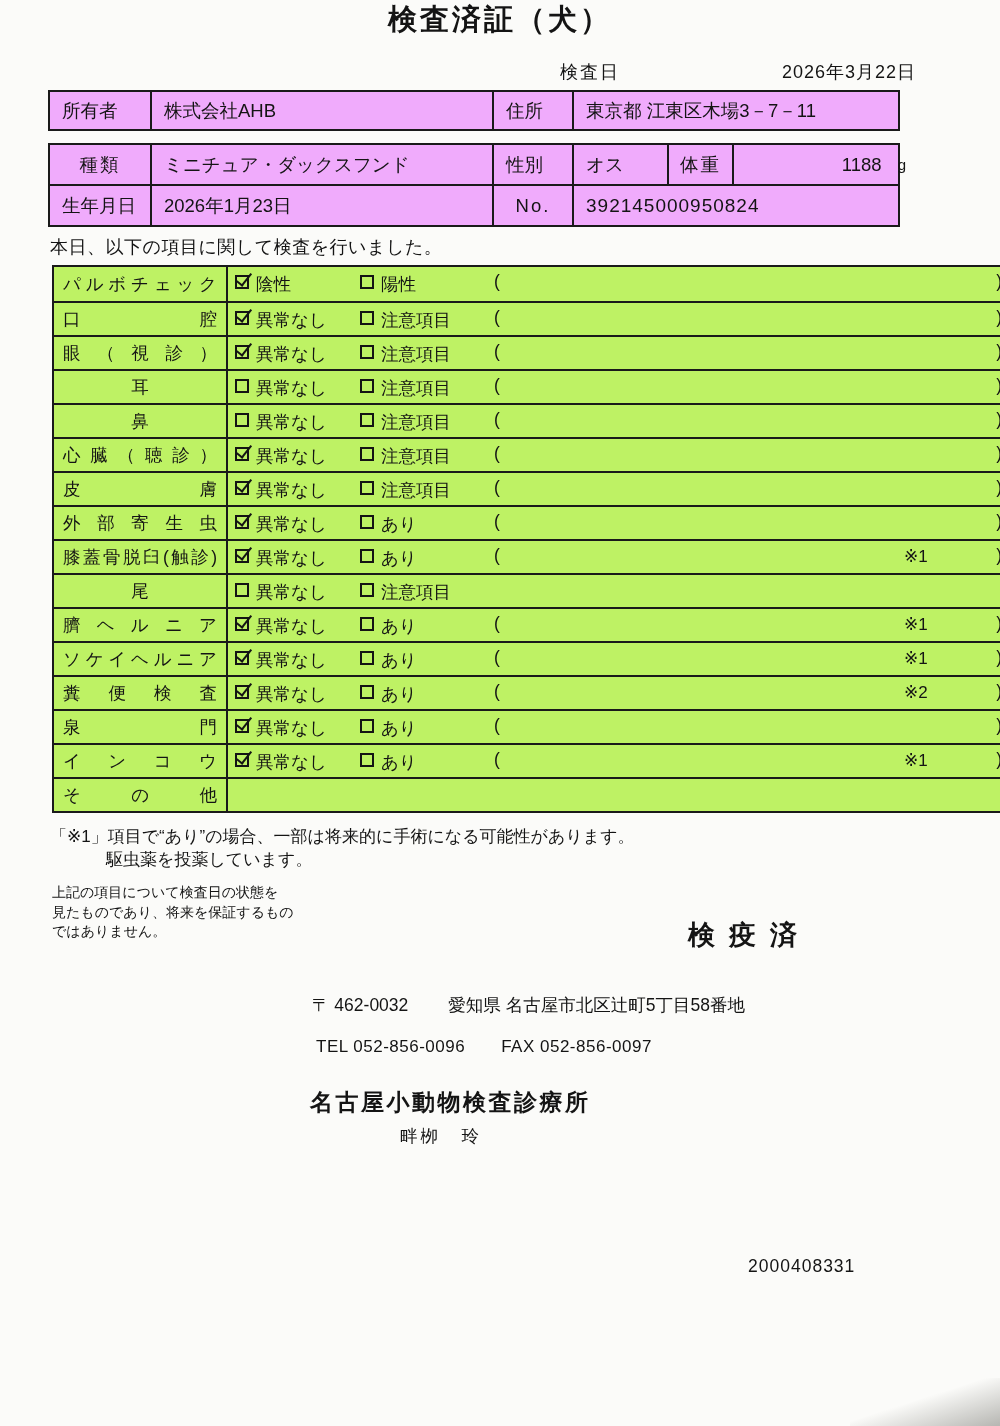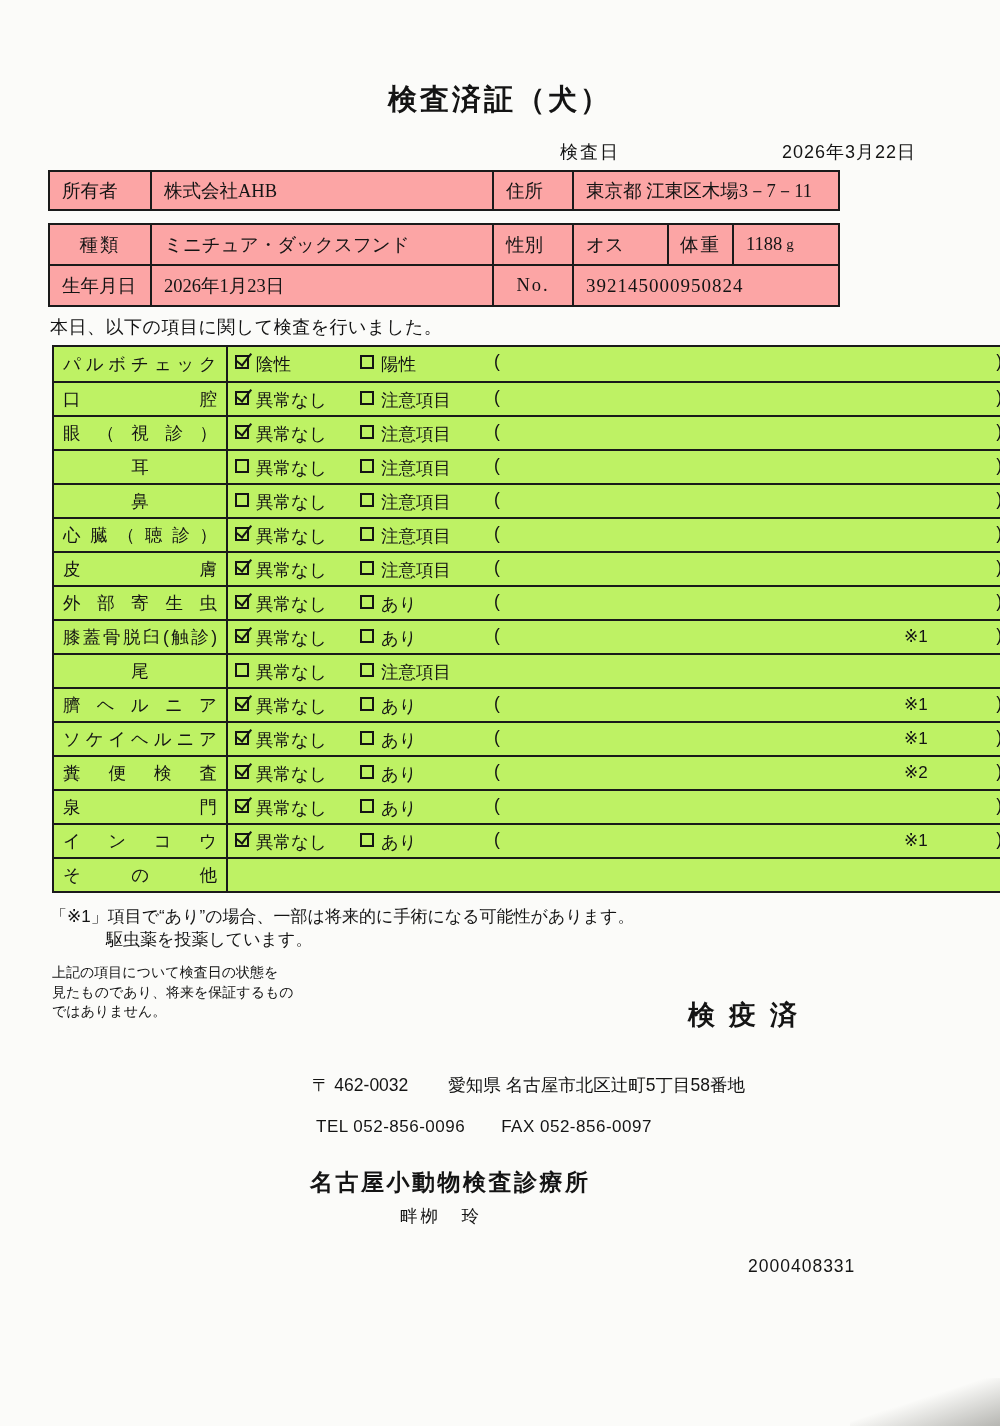--- a/index.html
+++ b/index.html
@@ -6,37 +6,37 @@
   html,body { width:1000px; }
   body {
     font-family: "Liberation Sans", "DejaVu Sans", sans-serif;
     background:#e8e8e6;
     color:#141414;
   }
   .page {
     position:relative; width:1000px; height:1426px;
     background:#fbfbf9; overflow:hidden;
   }
-  .title { padding-top:80px; text-align:center; font-size:29px; font-weight:bold; letter-spacing:3px; }
+  .title { text-align:center; font-size:29px; font-weight:bold; letter-spacing:3px; }
 
   .date-row { position:relative; height:26px; margin:16px 80px 0 48px; font-size:18px; }
   .date-label { position:absolute; left:512px; top:4px; letter-spacing:2px; }
   .date-value { position:absolute; right:4px; top:4px; letter-spacing:1px; }
 
-  .grid { display:grid; border:2px solid #1a1a1a; margin-left:48px; width:792px; background:#fca5a5;font-family:Liberation Serif, serif; }
+  .grid { display:grid; border:2px solid #1a1a1a; margin-left:48px; width:852px; background:#f0abfc; }
   .owner-grid { margin-top:8px; }
   .info-grid-1 { margin-top:12px; grid-template-columns:100px 342px 80px 95px 65px 190px; }
   .info-grid-2 { margin-top:-2px; grid-template-columns:100px 342px 80px 350px; }
   .owner-grid { grid-template-columns:100px 342px 80px 350px; }
   .cell { border-left:2px solid #1a1a1a; min-height:37px; display:flex; align-items:center; padding:0 12px; font-size:18.5px; }
   .info-grid-1 .cell, .info-grid-2 .cell { min-height:39px; }
   .cell:first-child { border-left:none; }
   .cell.center { justify-content:center; padding:0 4px; letter-spacing:2px; }
   .cell.num { letter-spacing:1px; font-size:19px; }
-  .weight-cell { justify-content:flex-start; gap:4px; padding-right:16px; }
+  .weight-cell { justify-content:flex-end; gap:16px; padding-right:16px; }
   .weight-unit { font-size:15px; }
 
   .intro { margin:8px 0 0 50px; font-size:18px; letter-spacing:.5px; }
 
   .chk { position:relative; margin:6px 0 0 52px; width:966px; border:2px solid #1a1a1a; background:#bef264; }
   .chk-row { display:flex; height:34px; position:relative; }
   .chk-row + .chk-row { border-top:2px solid #1a1a1a; }
   .chk-name { width:174px; border-right:2px solid #1a1a1a; display:flex; align-items:center; padding:0 9px; font-size:17.5px; }
   .name-text { width:100%; text-align:justify; text-align-last:justify; white-space:nowrap; }
   .name-text.single { text-align-last:center; }

